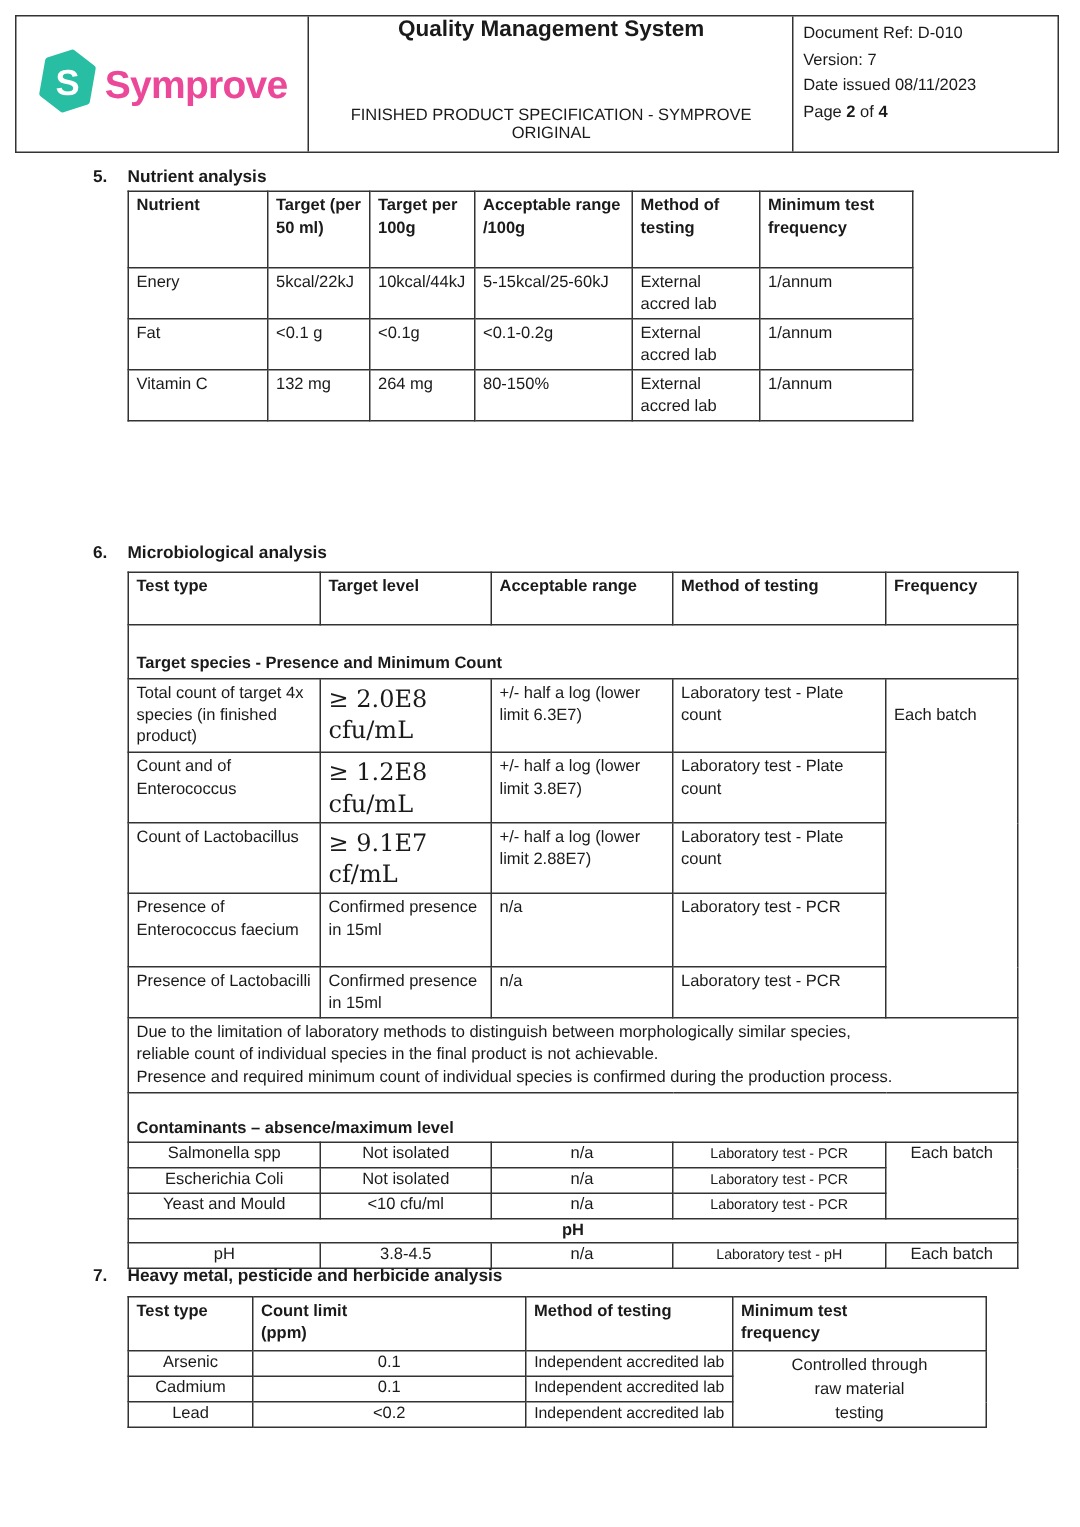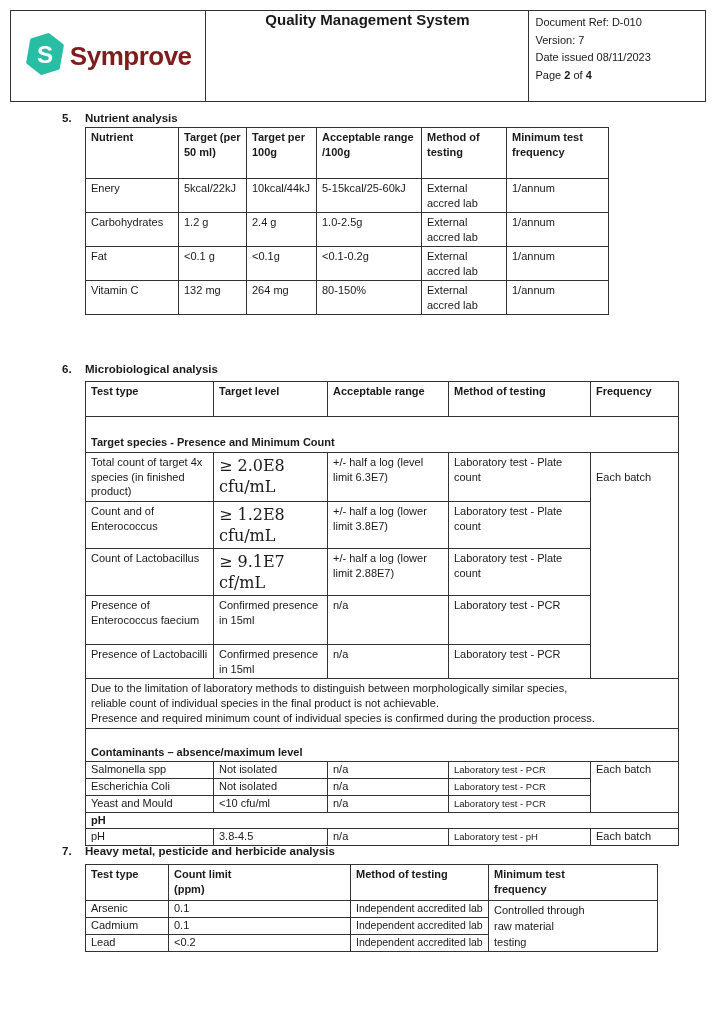--- a/index.html
+++ b/index.html
@@ -10,41 +10,41 @@
     margin:0 auto;
   }
   
   .hdr {
     position:absolute; left:10px; top:10px; width:696px; height:92px;
     border:1px solid #333; display:flex;
   }
   .hcell { height:100%; }
   .hcell + .hcell { border-left:1px solid #333; }
   .hcell-logo { width:195px; display:flex; align-items:center; justify-content:center; gap:5px; }
-  .logo-text { color:#7f1d1d; font-size:26px; font-weight:bold; letter-spacing:-0.5px; }
+  .logo-text { color:#ec4899; font-size:26px; font-weight:bold; letter-spacing:-0.5px; }
   .hcell-title { width:324px; position:relative; text-align:center; }
   .doc-title { font-size:15px; font-weight:bold; }
   .doc-subtitle { position:absolute; bottom:6px; left:0; width:100%; font-size:11px; }
   .hcell-meta { width:177px; padding:3px 6px; font-size:11px; line-height:1.6; }
   .b { font-weight:bold; }
   
   .sec-heading { position:absolute; display:flex; font-size:11.5px; font-weight:bold; }
   .sec-num { width:23px; }
   
   table { border-collapse:collapse; table-layout:fixed; position:absolute; }
   th, td {
     border:1px solid #333; font-size:11px; line-height:1.32;
     vertical-align:top; text-align:left; padding:2px 5px; font-weight:normal;
     overflow:hidden;
   }
   th { font-weight:bold; }
   .h49 { height:49px; } .h33 { height:33px; } .h36 { height:36px;margin-left:16px; }
   .h35 { height:35px; } .h50 { height:50px; } .h51 { height:51px; }
   .h17 { height:17px; } .h16 { height:16px; }
-  .oneline td { padding-top:1px; padding-bottom:1px; line-height:13px; }
+  .oneline td { padding-top:1px; padding-bottom:1px; line-height:13px;text-align:center; }
   .subhead td { vertical-align:bottom; font-weight:bold; padding-bottom:2px; }
   .math { font-family:"DejaVu Serif", serif; font-size:16px; }
   .fs-sm { font-size:9.5px; }
   .fs-m { font-size:10.5px; white-space:nowrap; }
   .prewrap { white-space:pre-line; }
   .freq-target { padding-top:17px; }
   .note-line { margin:0; }
 </style>
 </head>
 <body>
@@ -56,20 +56,21 @@
       <span>
         <svg width="40" height="44" viewBox="0 0 48 52">
           <polygon points="24,3 42,12.5 42,39.5 24,49 6,39.5 6,12.5" fill="#27BEA4" stroke="#27BEA4" stroke-width="5" stroke-linejoin="round" transform="rotate(10 24 26)"></polygon>
           <text x="24" y="37" font-size="29" font-weight="bold" fill="#ffffff" text-anchor="middle" font-family="Liberation Sans, sans-serif">S</text>
         </svg>
       </span>
       <span class="logo-text">Symprove</span>
     </div>
     <div class="hcell hcell-title">
       <div class="doc-title">Quality Management System</div>
+      <div class="doc-subtitle">FINISHED PRODUCT SPECIFICATION - SYMPROVE ORIGINAL</div>
     </div>
     <div class="hcell hcell-meta">
       <div>Document Ref: D-010</div>
       <div>Version: 7</div>
       <div>Date issued 08/11/2023</div>
       <div><span>Page </span><span class="b">2</span><span> of </span><span class="b">4</span></div>
     </div>
   </div>
 
   <div class="sec-heading" style="left:62px; top:112px;">
@@ -97,28 +98,20 @@
     </tr>
     <tr class="h33">
       <td>Enery</td>
       <td>5kcal/22kJ</td>
       <td>10kcal/44kJ</td>
       <td>5-15kcal/25-60kJ</td>
       <td>External accred lab</td>
       <td>1/annum</td>
     </tr>
     <tr class="h33">
-      <td>Carbohydrates</td>
-      <td>1.2 g</td>
-      <td>2.4 g</td>
-      <td>1.0-2.5g</td>
-      <td>External accred lab</td>
-      <td>1/annum</td>
-    </tr>
-    <tr class="h33">
       <td>Fat</td>
       <td>&lt;0.1 g</td>
       <td>&lt;0.1g</td>
       <td>&lt;0.1-0.2g</td>
       <td>External accred lab</td>
       <td>1/annum</td>
     </tr>
     <tr class="h33">
       <td>Vitamin C</td>
       <td>132 mg</td>
@@ -150,21 +143,21 @@
       <th>Acceptable range</th>
       <th>Method of testing</th>
       <th>Frequency</th>
     </tr>
     <tr class="h36 subhead">
       <td colspan="5">Target species - Presence and Minimum Count</td>
     </tr>
     <tr class="h49">
       <td>Total count of target 4x species (in finished product)</td>
       <td class="math">≥ 2.0E8 cfu/mL</td>
-      <td>+/- half a log (level limit 6.3E7)</td>
+      <td>+/- half a log (lower limit 6.3E7)</td>
       <td>Laboratory test - Plate count</td>
       <td rowspan="5" class="freq-target">Each batch</td>
     </tr>
     <tr class="h33">
       <td>Count and of Enterococcus</td>
       <td class="math">≥ 1.2E8 cfu/mL</td>
       <td>+/- half a log (lower limit 3.8E7)</td>
       <td>Laboratory test - Plate count</td>
     </tr>
     <tr class="h33">

